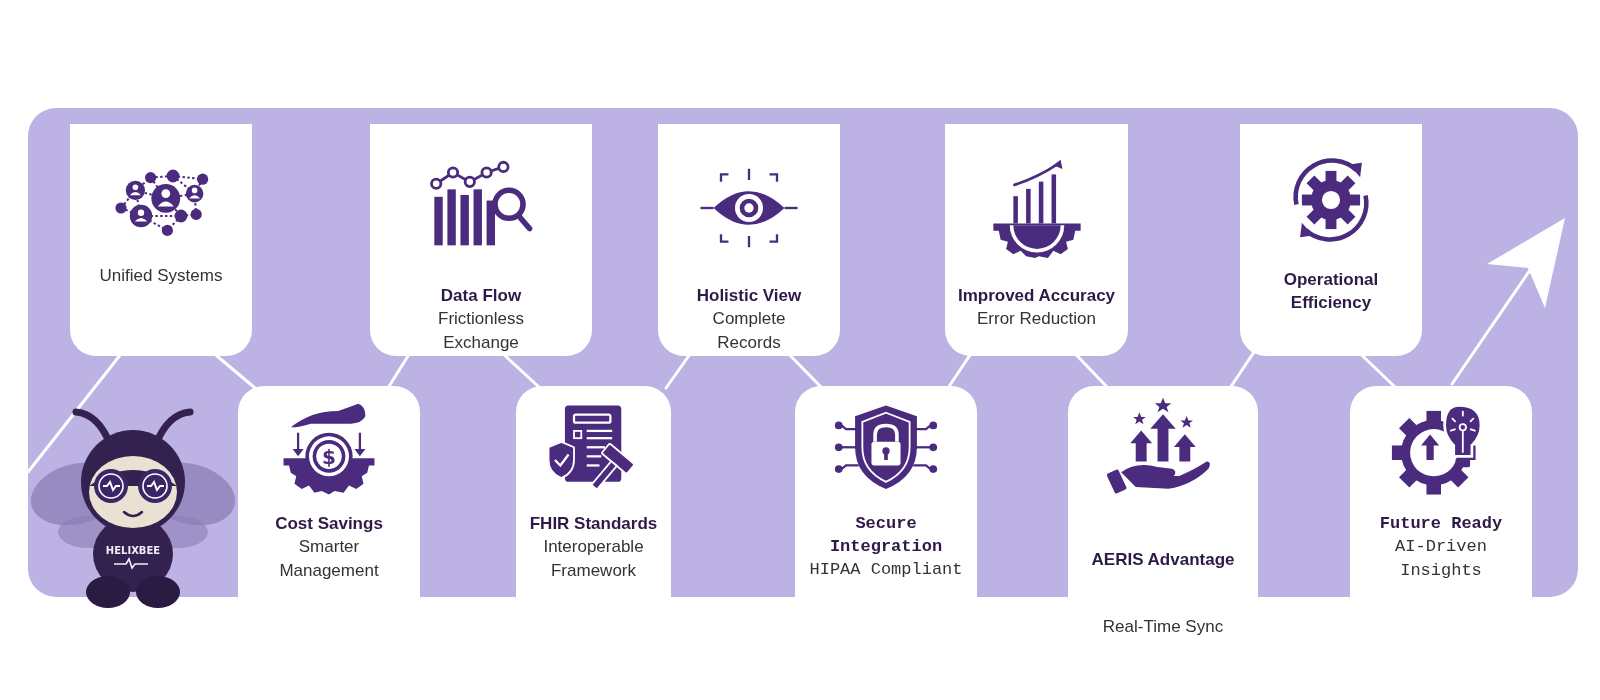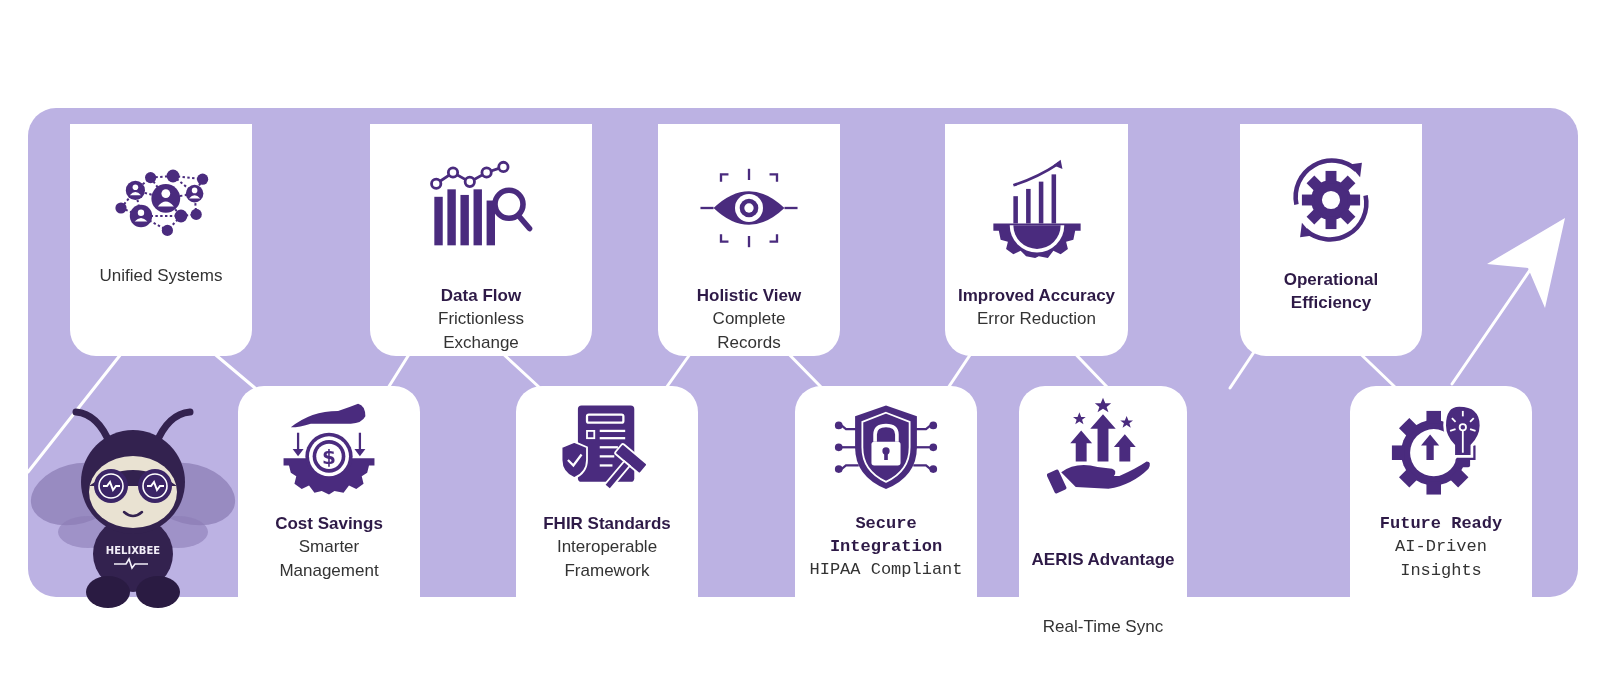--- a/index.html
+++ b/index.html
@@ -239,21 +239,21 @@
       <circle cx="60" cy="62" r="22" fill="#ffffff"></circle>
       <circle cx="60" cy="62" r="18" fill="#4A2B7E"></circle>
       <circle cx="60" cy="62" r="14" fill="#ffffff"></circle>
       <text x="60" y="70" text-anchor="middle" font-family="DejaVu Sans, sans-serif" font-size="22" font-weight="700" fill="#4A2B7E">$</text>
     </svg>
   </div>
   <div class="title">Cost Savings</div>
   <div class="subtitle t-wrap" style="max-width:130px">Smarter Management</div>
 </div>
 
-<div class="card bottom" style="left:516px;width:182px;">
+<div class="card bottom" style="left:516px;width:155px;">
   <div class="icon">
     <svg viewBox="0 0 120 110">
       <rect x="28" y="6" width="62" height="84" rx="4" fill="#4A2B7E"></rect>
       <rect x="38" y="16" width="40" height="9" rx="2" fill="none" stroke="#ffffff" stroke-width="2.5"></rect>
       <rect x="38" y="34" width="8" height="8" fill="none" stroke="#ffffff" stroke-width="2"></rect>
       <g stroke="#ffffff" stroke-width="2.5">
           <line x1="52" y1="34" x2="80" y2="34"></line>
           <line x1="52" y1="42" x2="80" y2="42"></line>
           <line x1="52" y1="52" x2="72" y2="52"></line>
           <line x1="52" y1="62" x2="68" y2="62"></line>
@@ -295,21 +295,21 @@
       <path d="M48 46 L48 38 Q48 28 60 28 Q72 28 72 38 L72 46" fill="none" stroke="#ffffff" stroke-width="4"></path>
       <rect x="44" y="46" width="32" height="26" rx="3" fill="#ffffff"></rect>
       <circle cx="60" cy="56" r="4" fill="#4A2B7E"></circle>
         <rect x="58" y="58" width="4" height="8" fill="#4A2B7E"></rect>
     </svg>
   </div>
   <div class="title">Secure Integration</div>
   <div class="subtitle">HIPAA Compliant</div>
 </div>
 
-<div class="card bottom" style="left:1019px;width:168px;gap:44px;">
+<div class="card bottom" style="left:1068px;width:190px;gap:44px;">
   <div class="icon">
     <svg viewBox="0 0 120 110">
       <g fill="#4A2B7E">
         <polygon points="60,2 62.5,8 69,8 64,12 66,18 60,14 54,18 56,12 51,8 57.5,8"></polygon>
         <polygon points="34,18 36,23 41,23 37,26 38.5,31 34,28 29.5,31 31,26 27,23 32,23"></polygon>
         <polygon points="86,22 88,27 93,27 89,30 90.5,35 86,32 81.5,35 83,30 79,27 84,27"></polygon>
         <polygon points="60,20 74,36 66,36 66,72 54,72 54,36 46,36"></polygon>
         <polygon points="36,38 48,52 42,52 42,72 30,72 30,52 24,52"></polygon>
         <polygon points="84,42 96,56 90,56 90,72 78,72 78,56 72,56"></polygon>
         <path d="M14 84 Q30 72 54 78 L70 80 Q76 82 72 88 L52 88 L78 88 Q96 80 108 72 Q114 72 110 80 Q92 98 66 102 L30 100 Z"></path>

